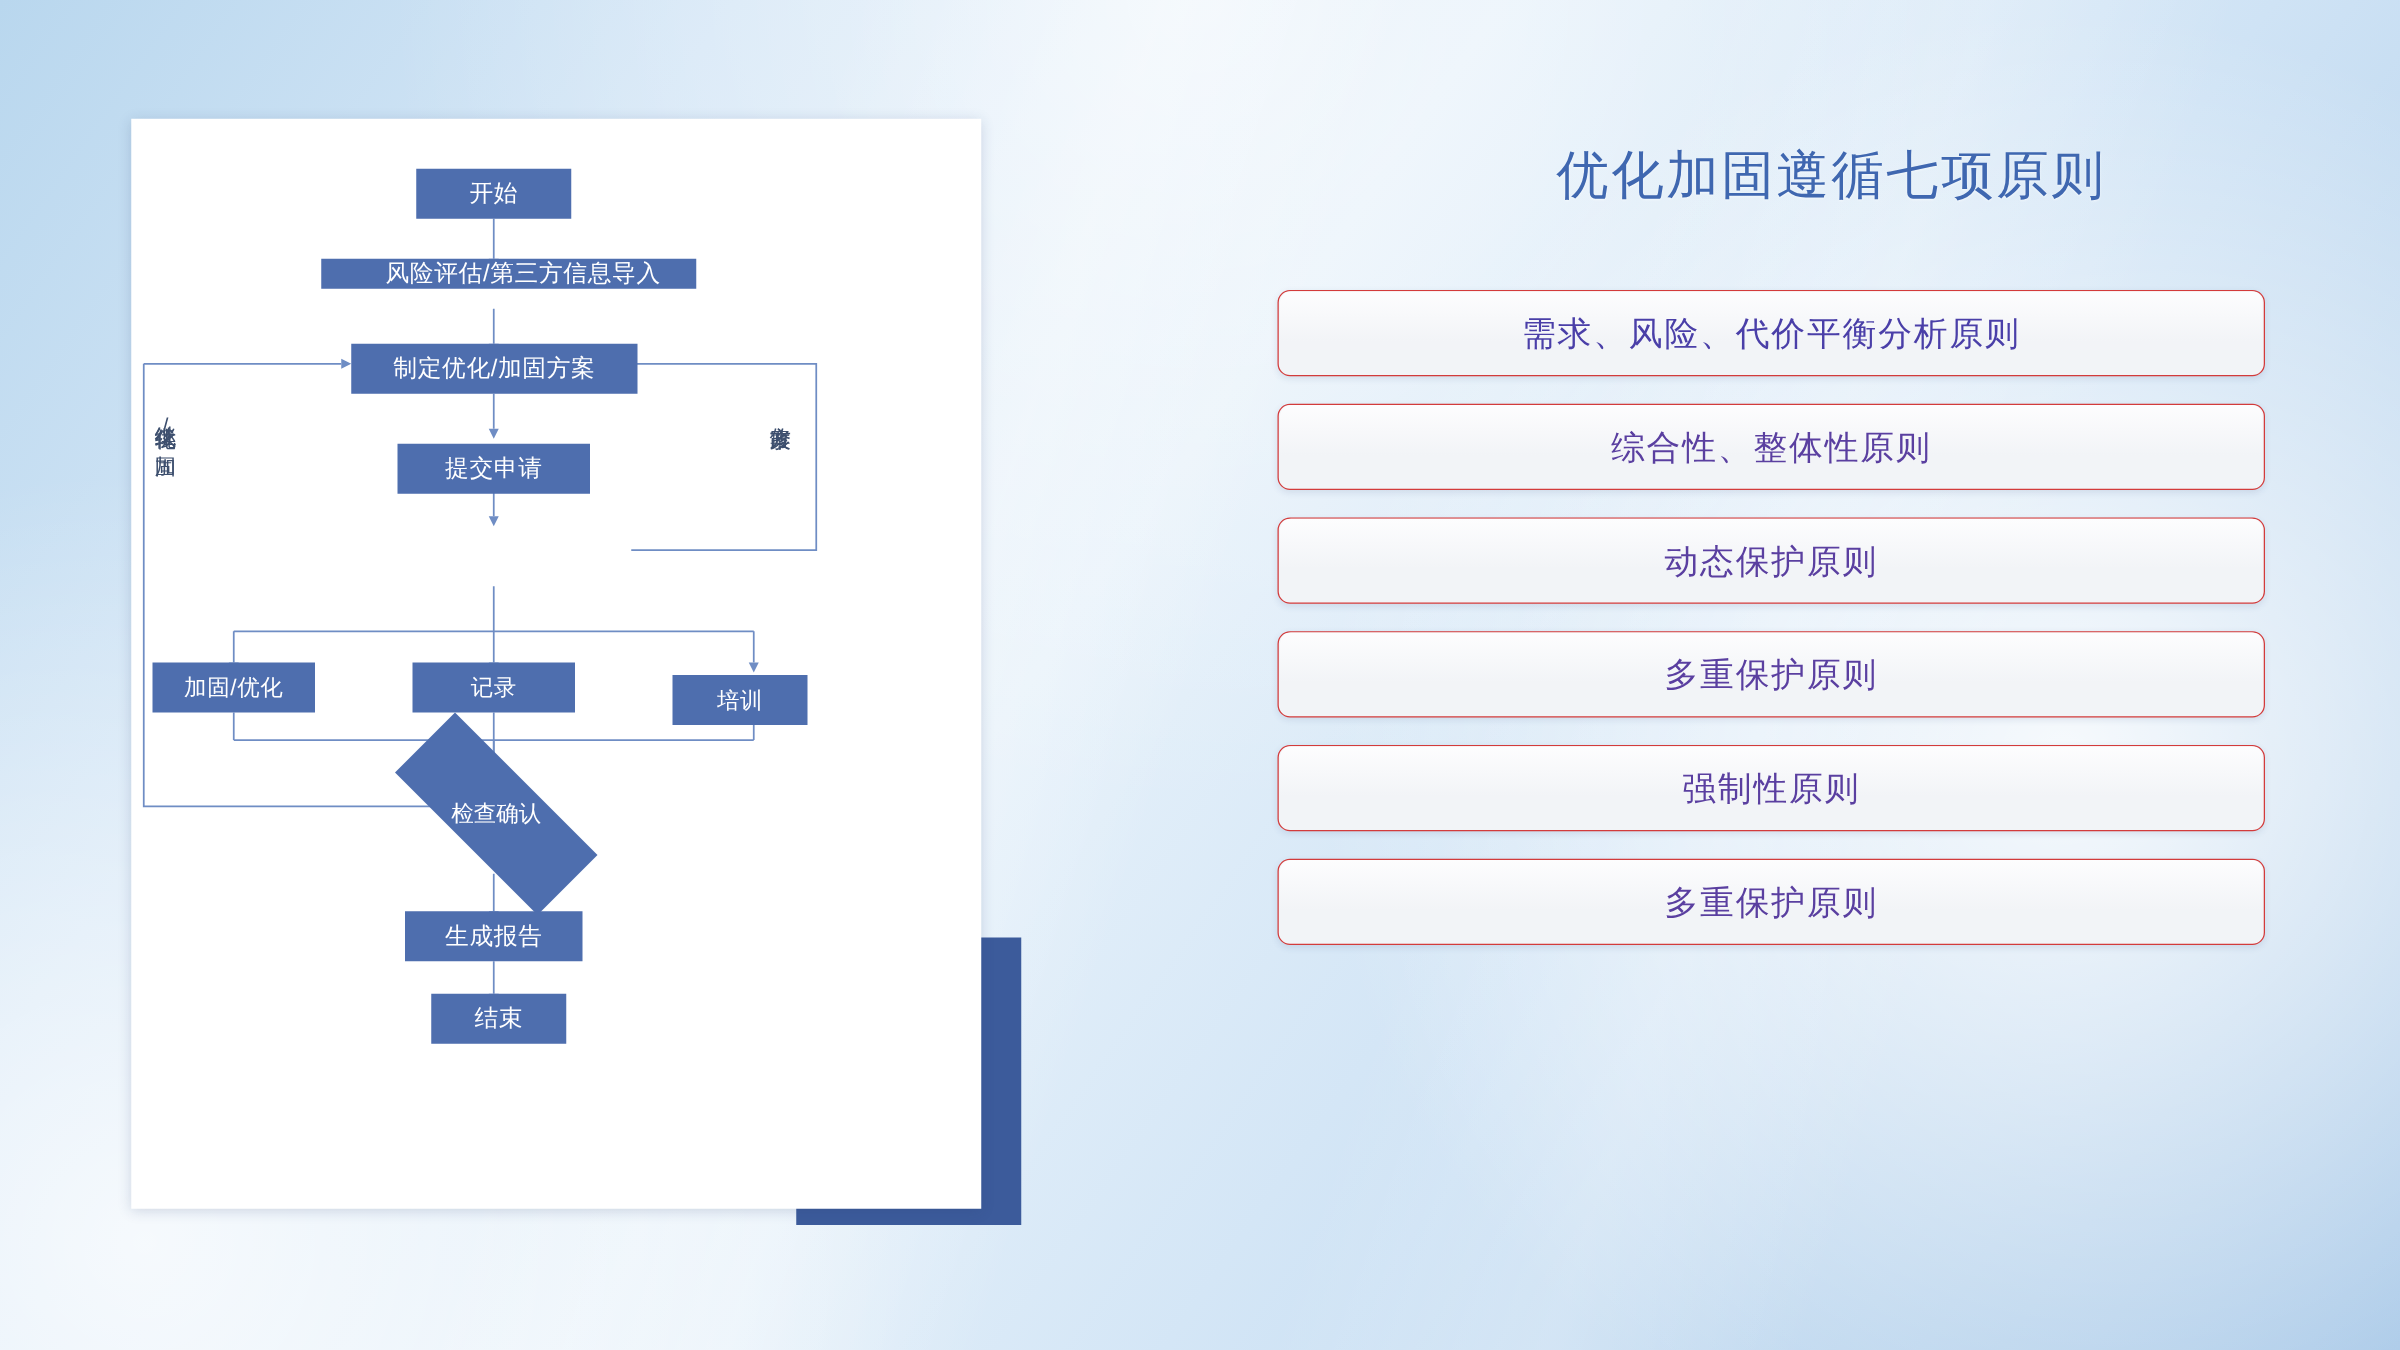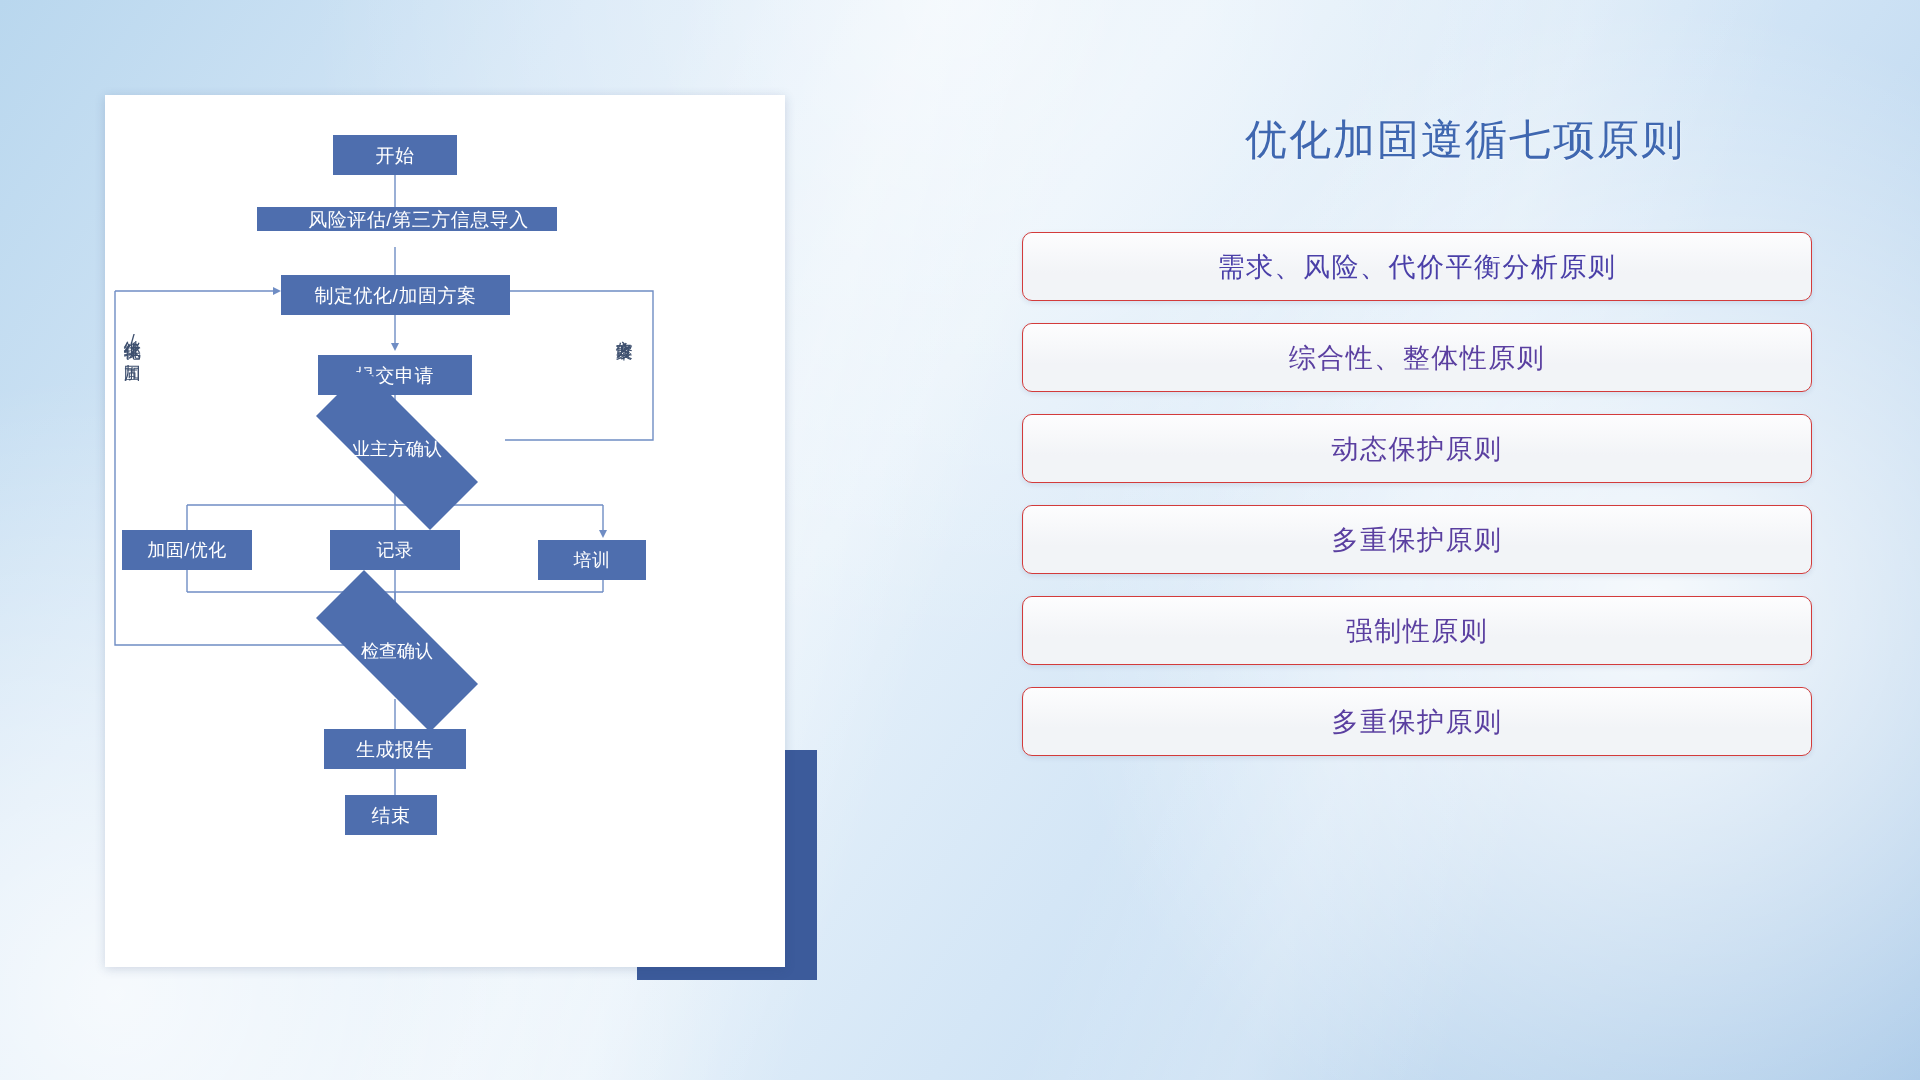--- a/index.html
+++ b/index.html
@@ -221,24 +221,20 @@
       </div>
 
       <div class="node" style="left:176px; top:180px; width:229px; height:40px;">
         <span>制定优化/加固方案</span>
       </div>
 
       <div class="node" style="left:213px; top:260px; width:154px; height:40px;">
         <span>提交申请</span>
       </div>
 
-      <div class="dnode" style="left:178px; top:306px; width:228px; height:96px;">
-        <div class="dbg"></div>
-        <span>业主方确认</span>
-      </div>
 
       <div class="node small" style="left:17px; top:435px; width:130px; height:40px;">
         <span>加固/优化</span>
       </div>
 
       <div class="node small" style="left:225px; top:435px; width:130px; height:40px;">
         <span>记录</span>
       </div>
 
       <div class="node small" style="left:433px; top:445px; width:108px; height:40px;">
@@ -247,21 +243,21 @@
 
       <div class="dnode" style="left:178px; top:508px; width:228px; height:96px;">
         <div class="dbg"></div>
         <span>检查确认</span>
       </div>
 
       <div class="node" style="left:219px; top:634px; width:142px; height:40px;">
         <span>生成报告</span>
       </div>
 
-      <div class="node" style="left:240px; top:700px; width:92px; height:40px;">
+      <div class="node" style="left:240px; top:700px; width:108px; height:40px;">
         <span>结束</span>
       </div>
 
       <div class="vlabel" style="left:18px; top:232px; height:150px;">继续优化/加固</div>
 
       <div class="vlabel" style="left:510px; top:232px; height:120px;">方案修改</div>
 
     </div>
   </div>
 

